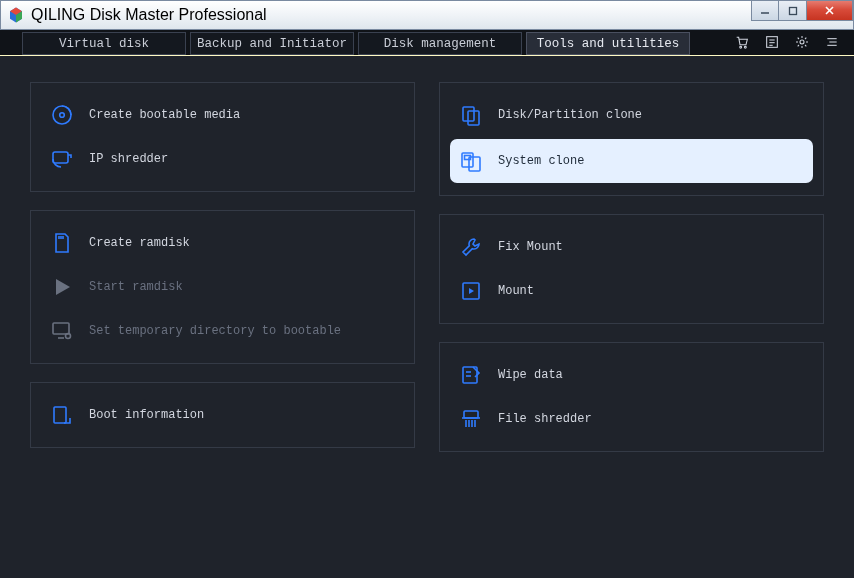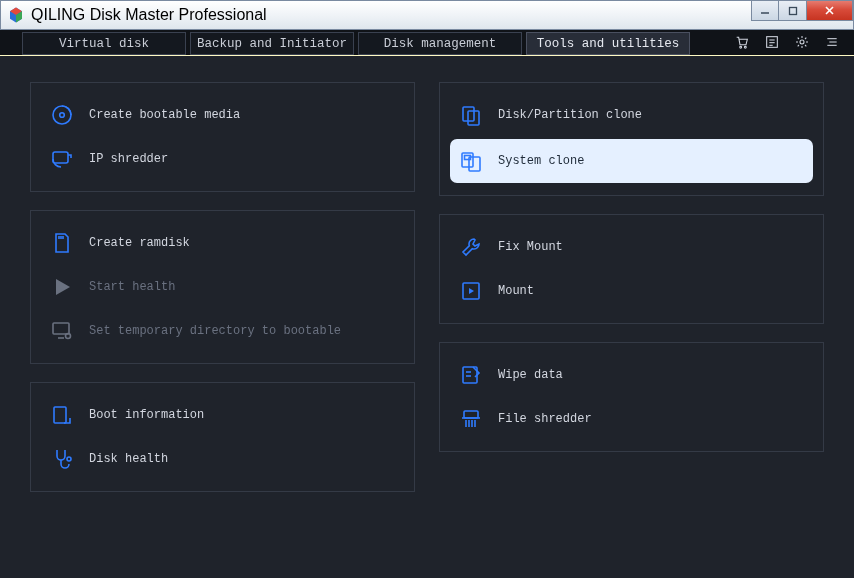--- a/index.html
+++ b/index.html
@@ -229,21 +229,21 @@
             </svg>
           </span>
         <span>Create ramdisk</span>
       </div>
       <div class="item dim">
         <span class="ic">
             <svg viewBox="0 0 24 24">
               <path d="M6 4l14 8-14 8z" fill="#6a7180" stroke="none"></path>
             </svg>
           </span>
-        <span>Start health</span>
+        <span>Start ramdisk</span>
       </div>
       <div class="item dim">
         <span class="ic">
             <svg viewBox="0 0 24 24">
               <rect x="3" y="4" width="16" height="11" rx="1"></rect>
               <line x1="8" y1="19" x2="14" y2="19"></line>
               <circle cx="18" cy="17" r="2.5"></circle>
             </svg>
           </span>
         <span>Set temporary directory to bootable</span>
@@ -253,30 +253,20 @@
     <div class="group">
       <div class="item">
         <span class="ic">
             <svg viewBox="0 0 24 24">
               <rect x="4" y="4" width="12" height="16" rx="1"></rect>
               <path d="M14 20h6v-5"></path>
               <line x1="7" y1="8" x2="7" y2="8"></line>
             </svg>
           </span>
         <span>Boot information</span>
-      </div>
-      <div class="item">
-        <span class="ic">
-            <svg viewBox="0 0 24 24">
-              <path d="M7 3v6a4 4 0 0 0 8 0V3"></path>
-              <path d="M11 13v4a4 4 0 0 0 8 0"></path>
-              <circle cx="19" cy="12" r="2"></circle>
-            </svg>
-          </span>
-        <span>Disk health</span>
       </div>
     </div>
 
   </div>
 
   <div class="col">
 
     <div class="group">
       <div class="item">
         <span class="ic">

